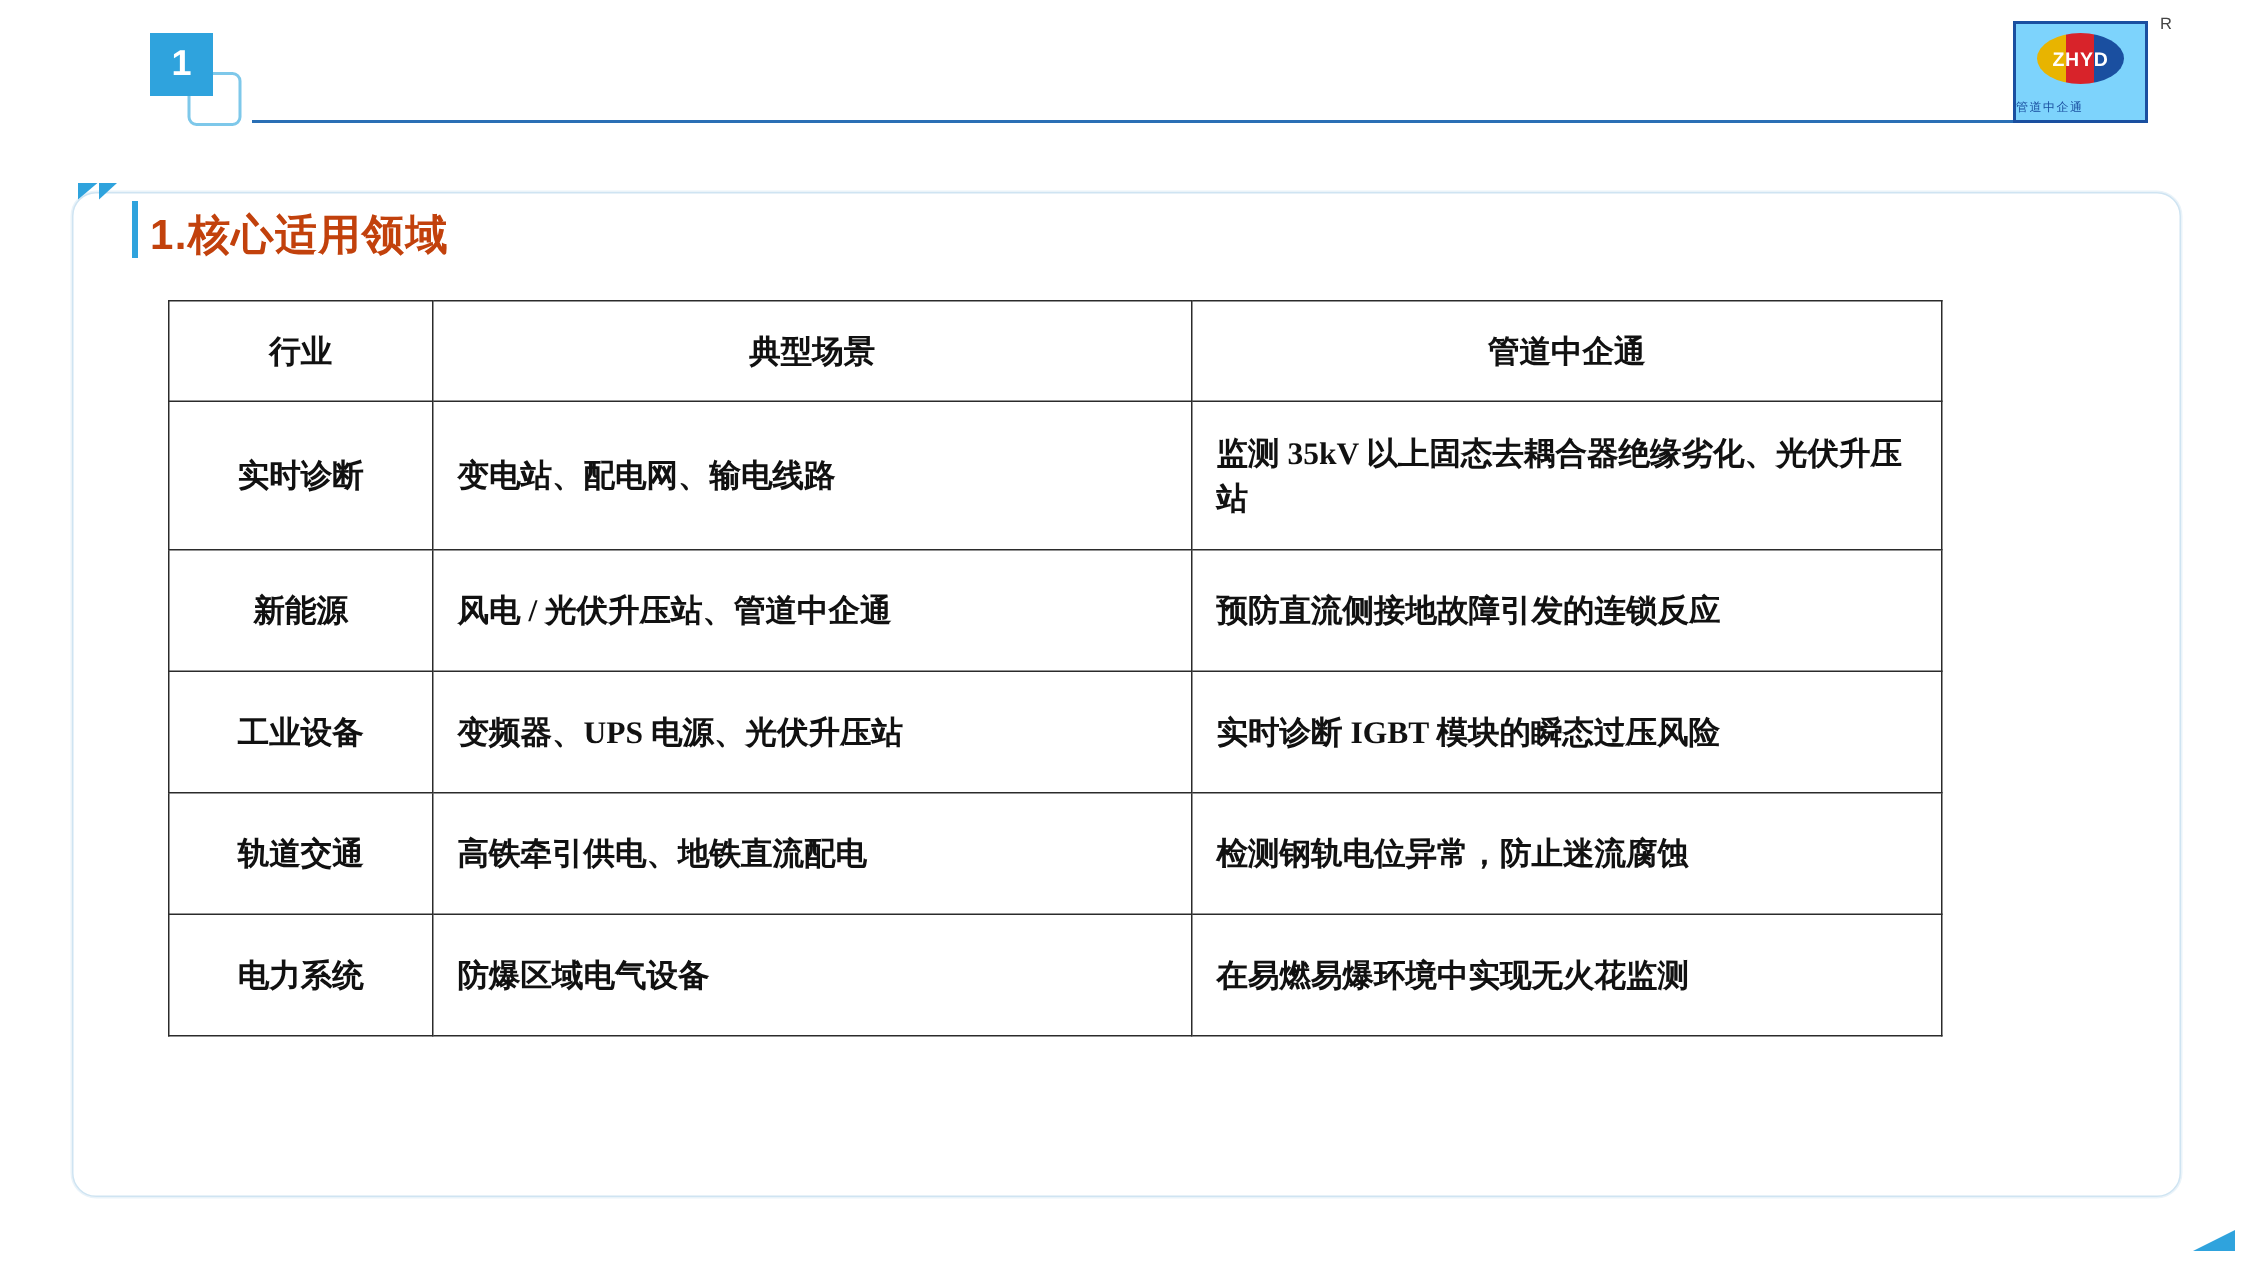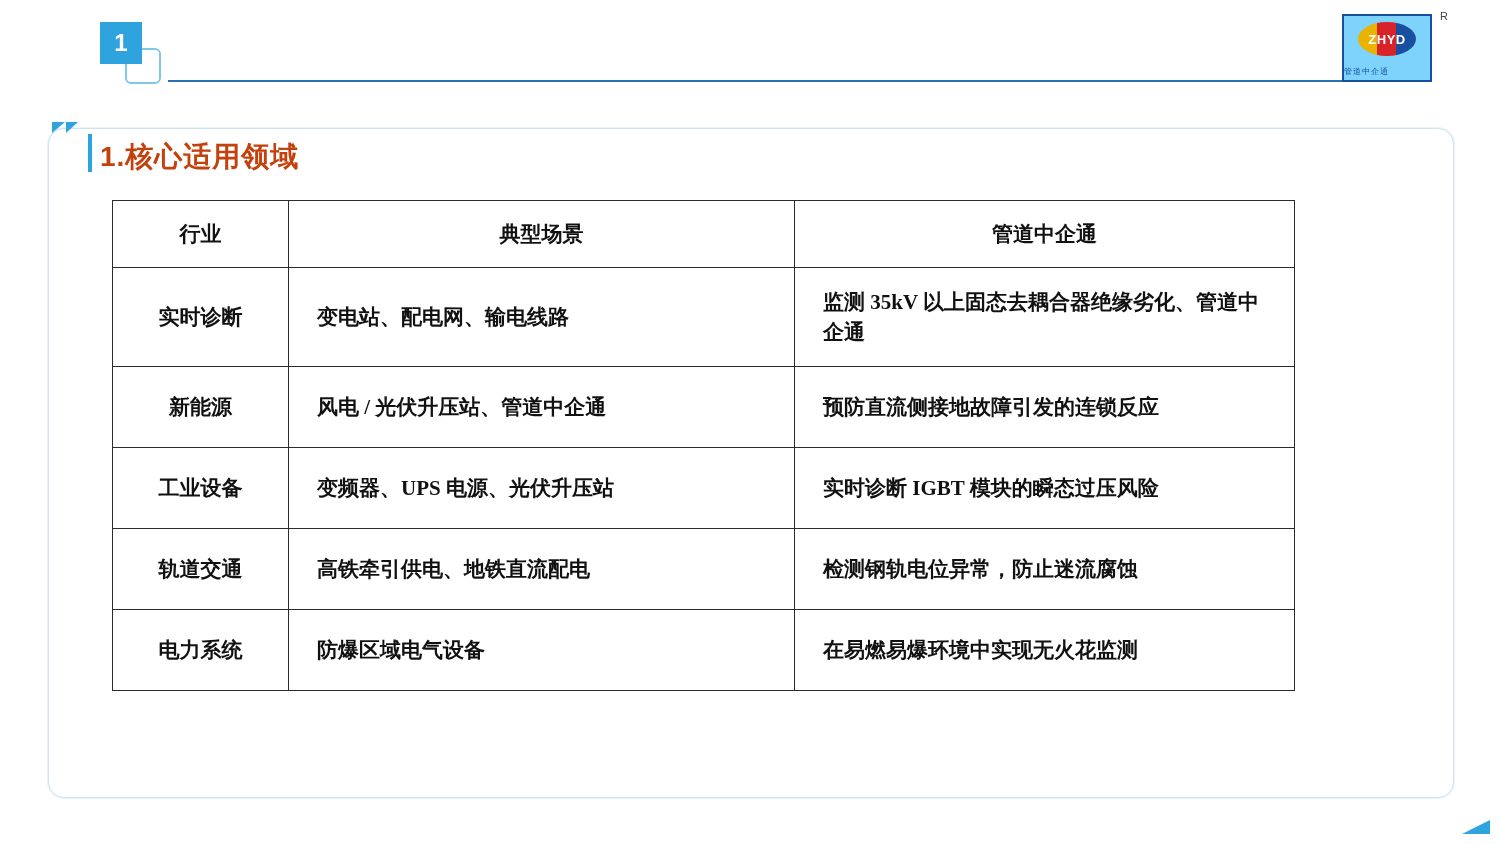--- a/index.html
+++ b/index.html
@@ -176,21 +176,21 @@
     left: 112px;
     top: 200px;
     width: 1182px;
     border-collapse: collapse;
     table-layout: fixed;
     font-family: "Liberation Serif", serif;
   }
   .data-table th,
   .data-table td {
     border: 1px solid #2b2b2b;
-    padding: 12px 28px;
+    padding: 12px 16px;
     font-size: 21px;
     color: #111111;
     vertical-align: middle;
     line-height: 1.45;
   }
   .data-table th {
     text-align: center;
     font-weight: bold;
     height: 42px;
   }
@@ -258,21 +258,21 @@
     <tr>
       <th>行业</th>
       <th>典型场景</th>
       <th>管道中企通</th>
     </tr>
   </thead>
   <tbody>
     <tr class="row-tall">
       <td class="cell-industry">实时诊断</td>
       <td class="cell-scene">变电站、配电网、输电线路</td>
-      <td class="cell-case">监测 35kV 以上固态去耦合器绝缘劣化、管道中企通</td>
+      <td class="cell-case">监测 35kV 以上固态去耦合器绝缘劣化、光伏升压站</td>
     </tr>
     <tr class="row-std">
       <td class="cell-industry">新能源</td>
       <td class="cell-scene">风电 / 光伏升压站、管道中企通</td>
       <td class="cell-case">预防直流侧接地故障引发的连锁反应</td>
     </tr>
     <tr class="row-std">
       <td class="cell-industry">工业设备</td>
       <td class="cell-scene">变频器、UPS 电源、光伏升压站</td>
       <td class="cell-case">实时诊断 IGBT 模块的瞬态过压风险</td>

